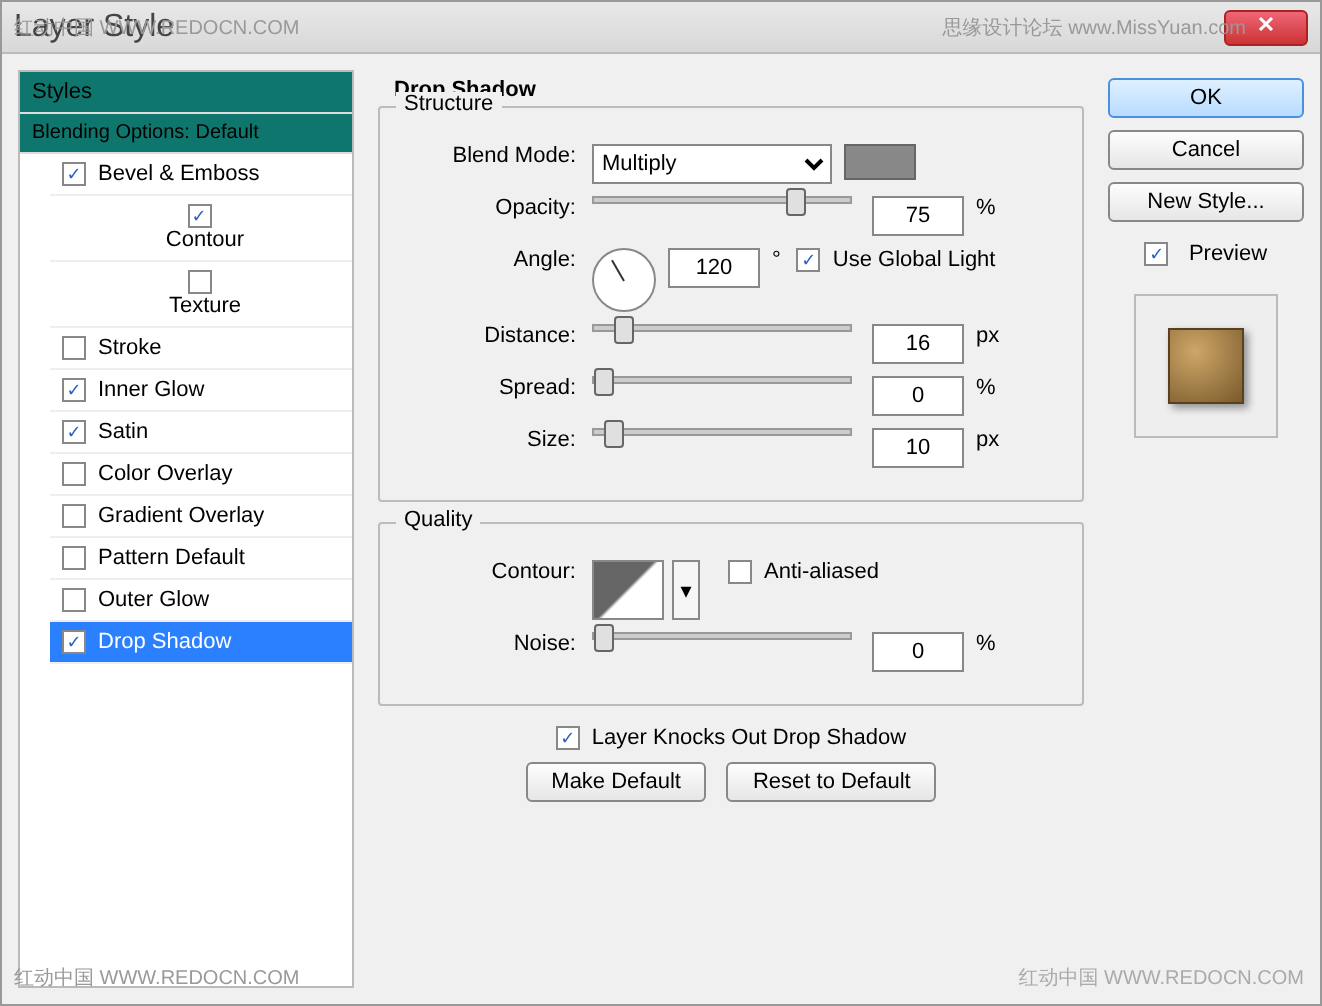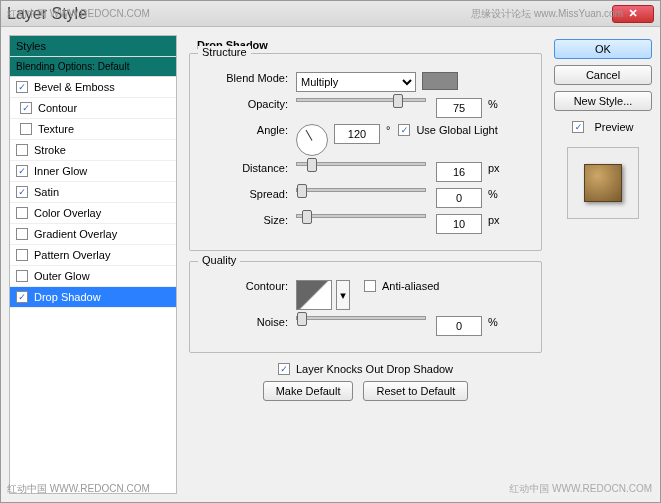--- a/index.html
+++ b/index.html
@@ -9,22 +9,22 @@
 .titlebar .title { font-size: 16px; color: #444; }
 .close-btn { margin-left: auto; width: 42px; height: 18px; background: linear-gradient(#e67,#c33); border: 1px solid #a22; border-radius: 3px; color: #fff; text-align: center; line-height: 14px; font-weight: bold; cursor: pointer; }
 .watermark-l { position: absolute; top: 6px; left: 6px; color: #999; font-size: 10px; }
 .watermark-r { position: absolute; top: 6px; right: 37px; color: #999; font-size: 10px; }
 .watermark-bl { position: absolute; bottom: 6px; left: 6px; color: #999; font-size: 10px; }
 .watermark-br { position: absolute; bottom: 6px; right: 8px; color: #aaa; font-size: 10px; }
 .content { display: flex; padding: 8px; height: calc(100% - 26px); }
 .left { width: 168px; background: #fff; border: 1px solid #bbb; display: flex; flex-direction: column; }
 .left-head, .left-sub { padding: 4px 6px; border-bottom: 1px solid #ddd; background: #0f766e; }
 .left-sub { font-size: 10px; }
-.style-item { display: flex; align-items: center; padding: 4px 6px; border-bottom: 1px solid #eee; cursor: pointer; }
-.style-item.sub { padding-left: 10px; }
+.style-item { display: flex; align-items: center; padding: 4px 6px; border-bottom: 1px solid #eee; cursor: pointer; margin-left: 15px; }
+.style-item.sub { padding-left: 10px; flex-direction: column; }
 .style-item.selected { background: #2a80ff; color: #fff; }
 .chk { width: 12px; height: 12px; border: 1px solid #888; margin-right: 6px; background: #fff; display: inline-flex; align-items: center; justify-content: center; font-size: 9px; color: #2a60c0; }
 .chk.on::before { content: "✓"; }
 .center { flex: 1; padding: 0 12px; }
 .section-title { font-weight: bold; margin: 4px 0 2px 8px; }
 .group { border: 1px solid #bbb; border-radius: 2px; padding: 12px 10px 10px; margin-bottom: 10px; position: relative; background: #f0f0f0; }
 .group legend { position: absolute; top: -8px; left: 8px; background: #f0f0f0; padding: 0 4px; font-weight: normal; }
 .row { display: flex; align-items: flex-start; margin: 6px 0; }
 .row .lbl { width: 88px; text-align: right; margin-right: 8px; }
 select { border: 1px solid #888; background: #fff; height: 20px; }
@@ -90,21 +90,21 @@
           <div class="style-item">
             <span class="chk"></span>
             <span>Color Overlay</span>
           </div>
           <div class="style-item">
             <span class="chk"></span>
             <span>Gradient Overlay</span>
           </div>
           <div class="style-item">
             <span class="chk"></span>
-            <span>Pattern Overlay</span>
+            <span>Pattern Default</span>
           </div>
           <div class="style-item">
             <span class="chk"></span>
             <span>Outer Glow</span>
           </div>
           <div class="style-item selected">
             <span class="chk on"></span>
             <span>Drop Shadow</span>
           </div>
         </div>

